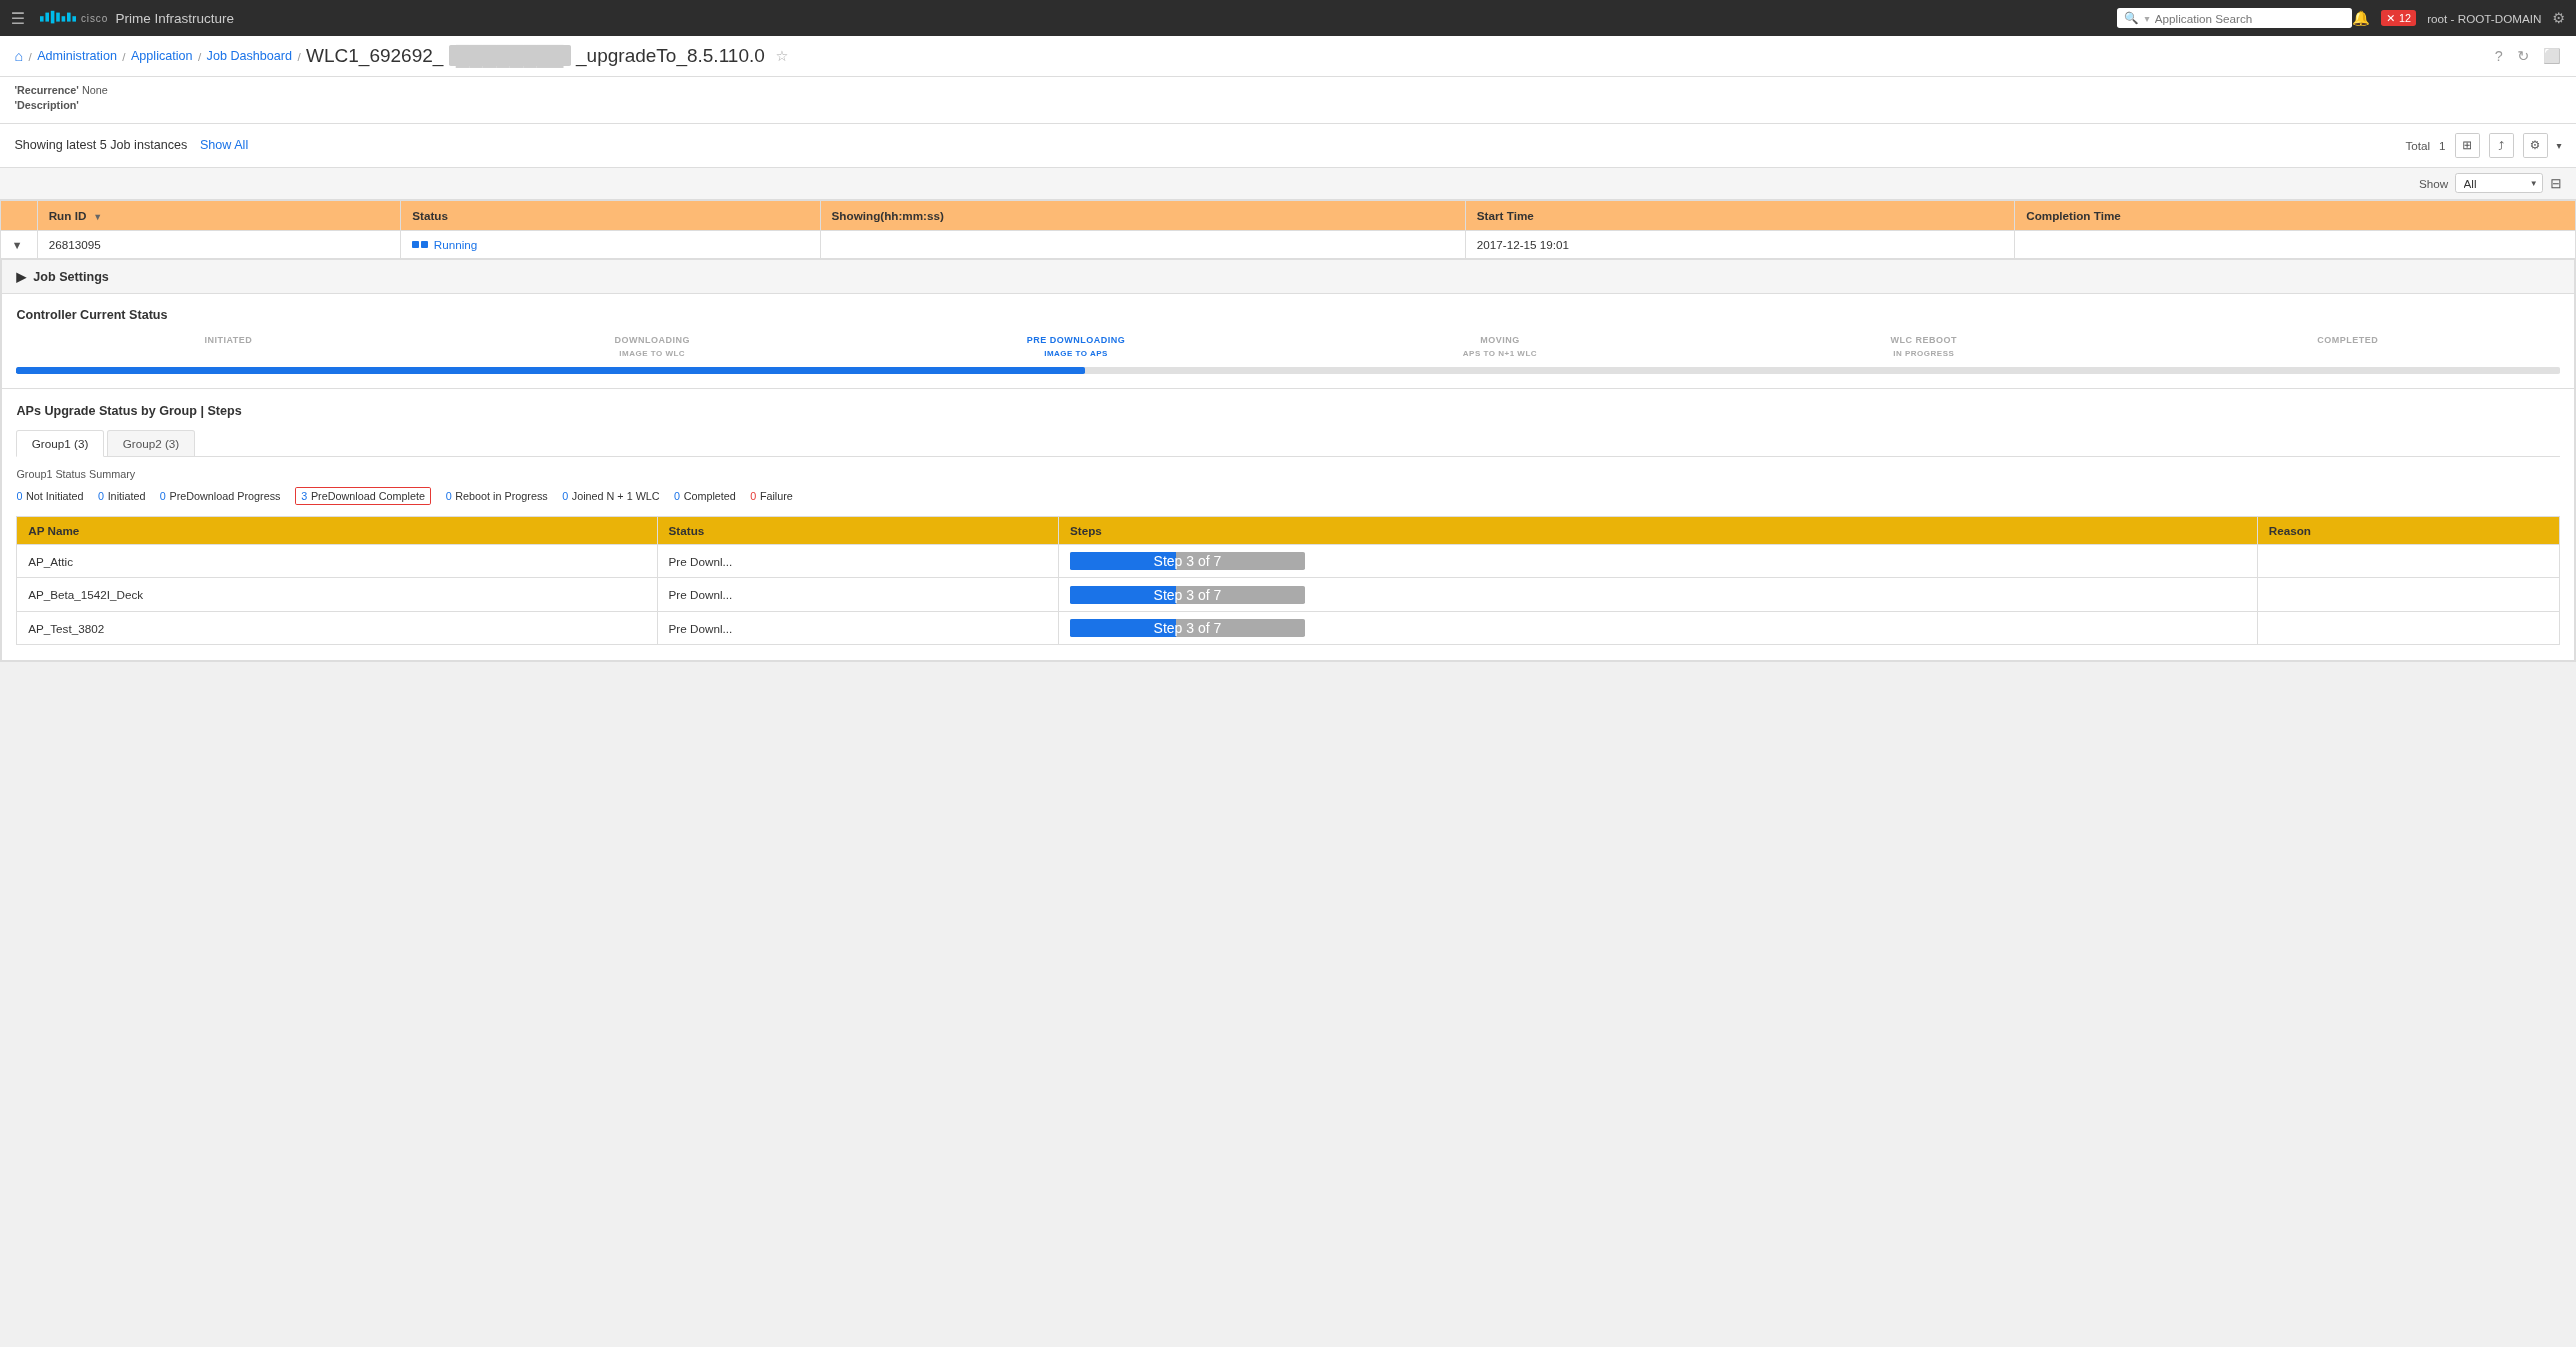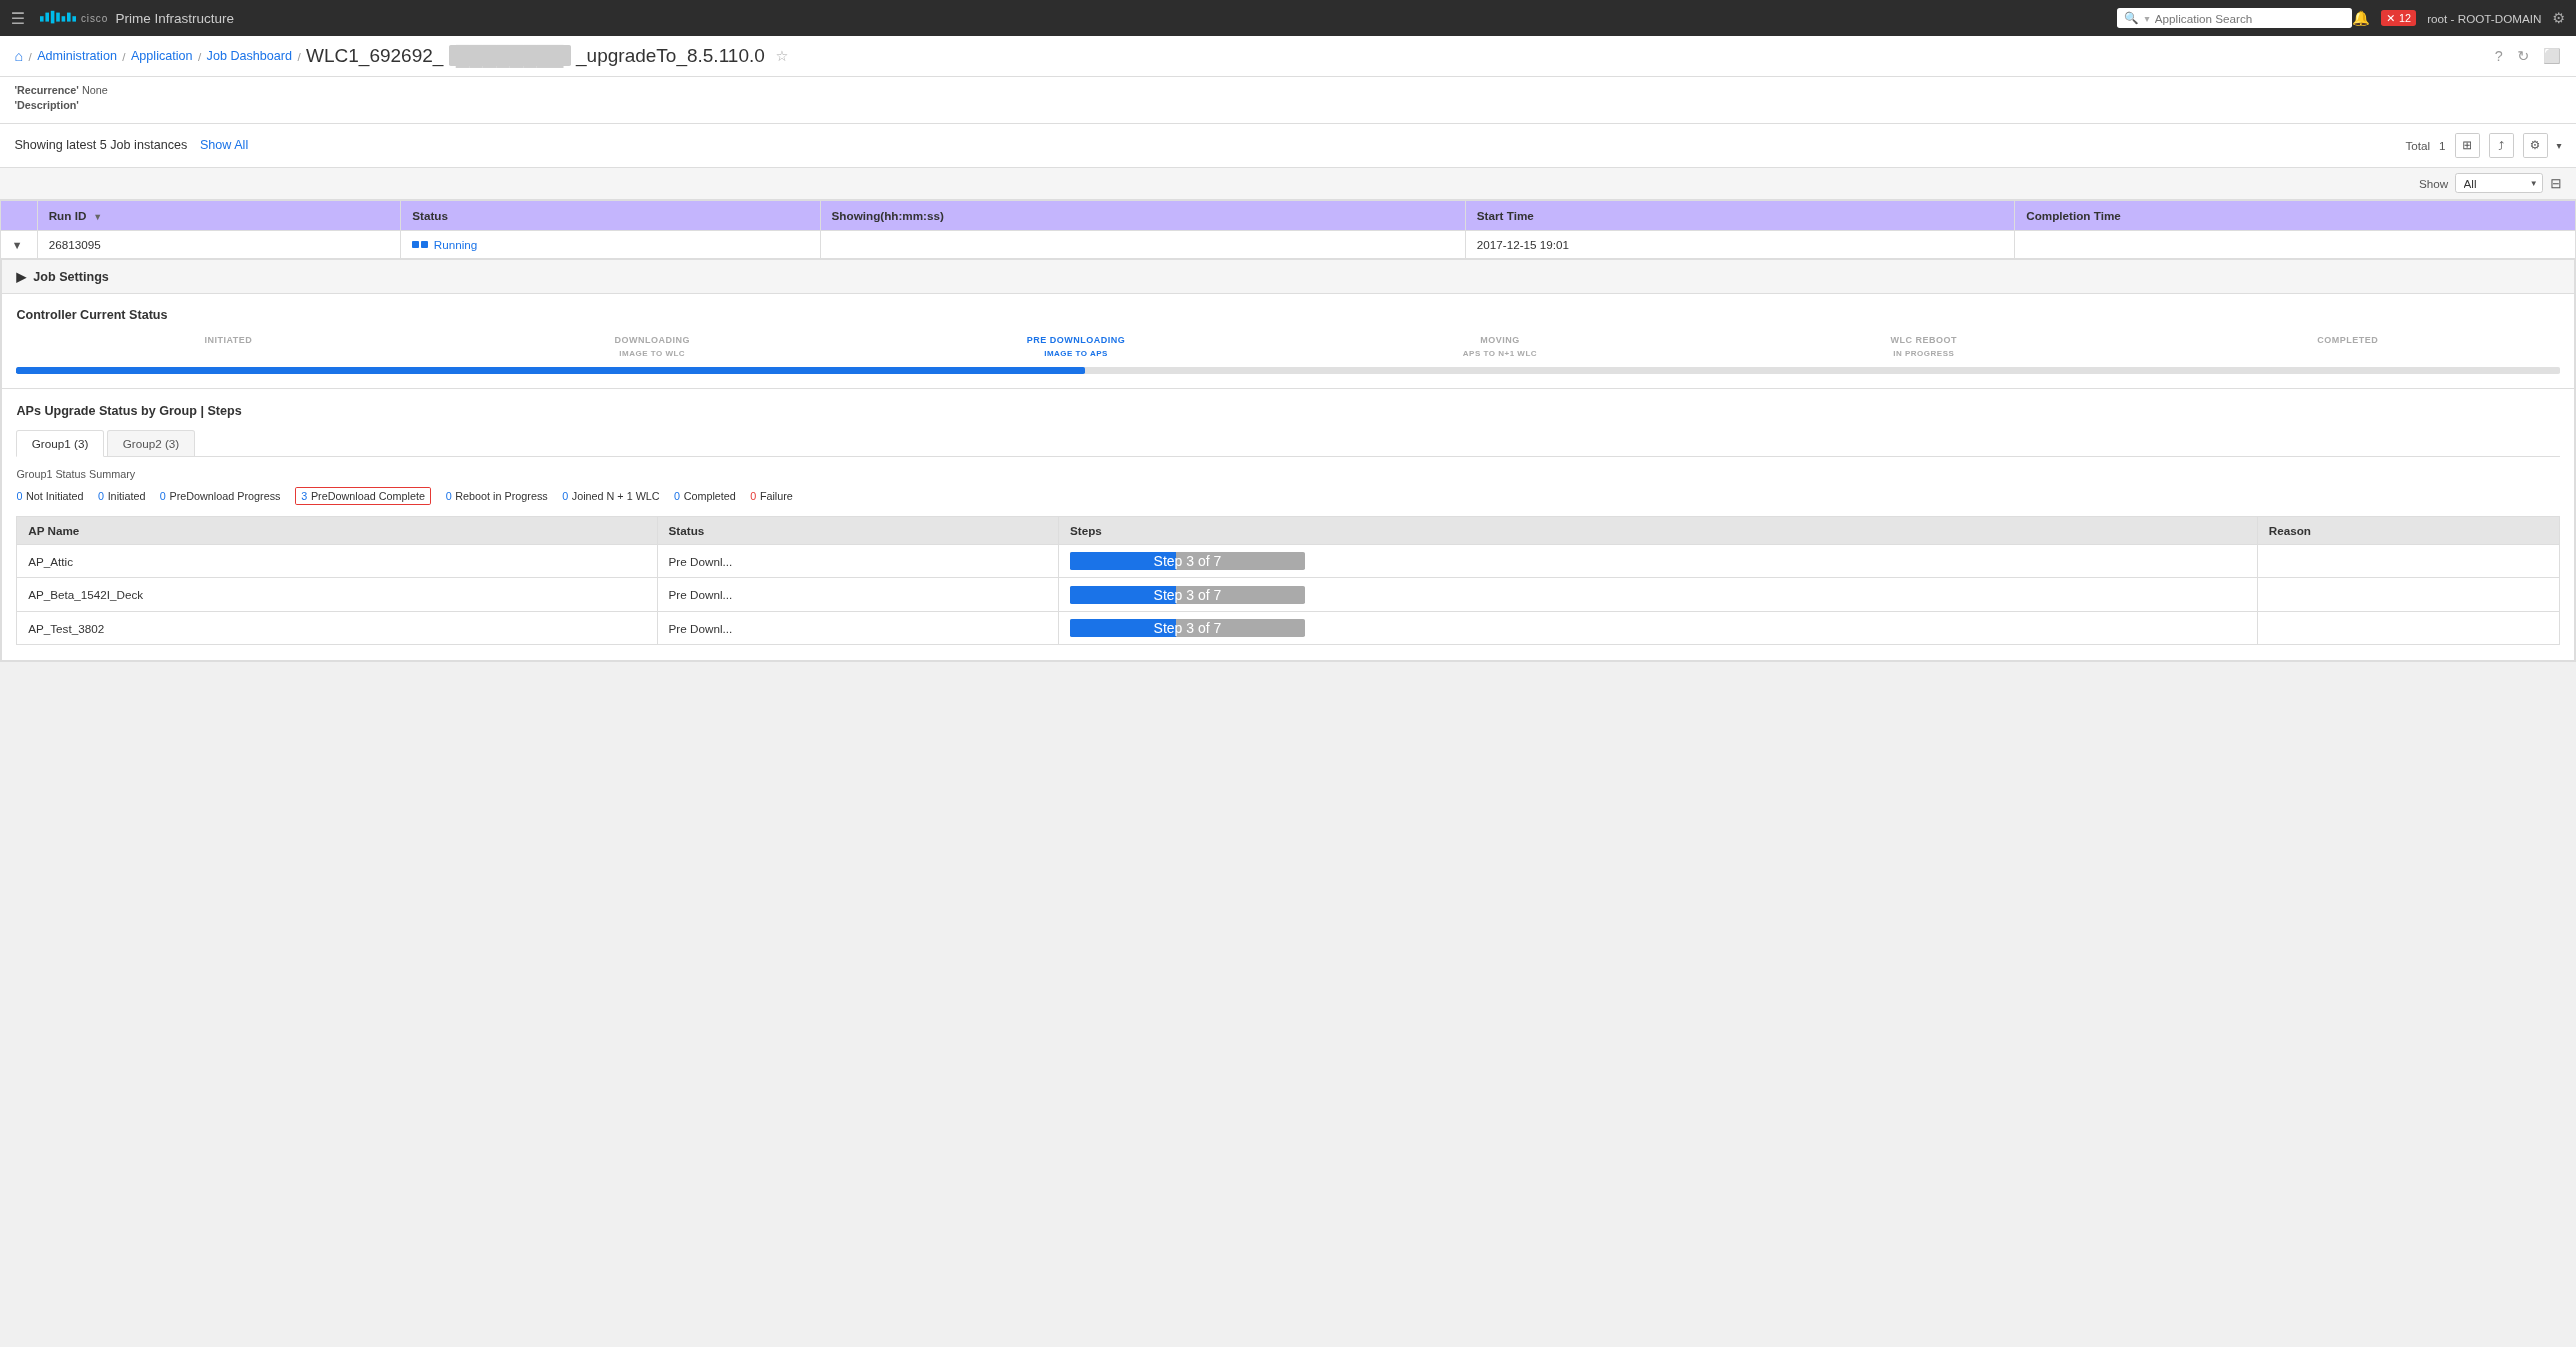--- a/index.html
+++ b/index.html
@@ -120,21 +120,21 @@
       appearance: none;
       cursor: pointer;
       color: #333;
       min-width: 72px;
     }
     .filter-icon { font-size: 13.5px; color: #555; cursor: pointer; }
 
     
     .data-table { width: 100%; border-collapse: collapse; background: #fff; }
     .data-table th {
-      background: #c4b5fd;
+      background: #fdba74;
       border: 0.9px solid #ddd;
       padding: 8px 10.8px;
       text-align: left;
       font-size: 11.7px;
       color: #333;
       font-weight: 600;
       white-space: nowrap;
     }
     .data-table td {
       border: 0.9px solid #ddd;
@@ -260,21 +260,21 @@
       padding: 1.8px 5.4px;
       border-radius: 1.8px;
       display: flex;
       align-items: center;
       gap: 3.6px;
     }
 
     
     .ap-table { width: 100%; border-collapse: collapse; }
     .ap-table th {
-      background: #e5e5e5;
+      background: #eab308;
       border: 0.9px solid #ddd;
       padding: 7.2px 10.8px;
       text-align: left;
       font-size: 11.7px;
       font-weight: 600;
       color: #333;
     }
     .ap-table td {
       border: 0.9px solid #ddd;
       padding: 7.2px 10.8px;

